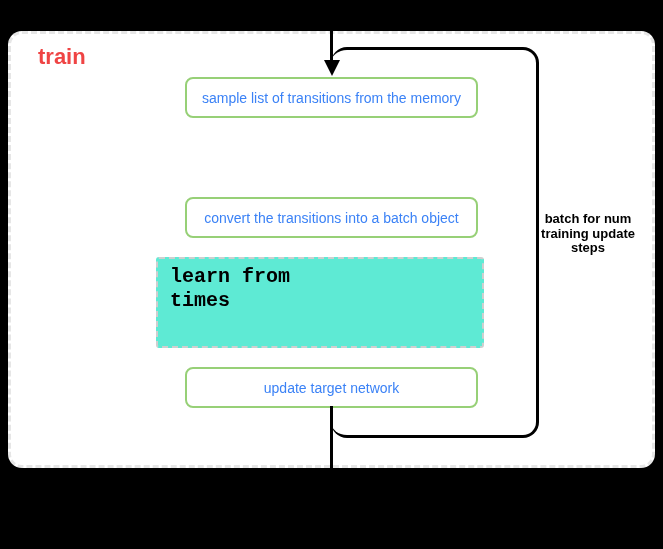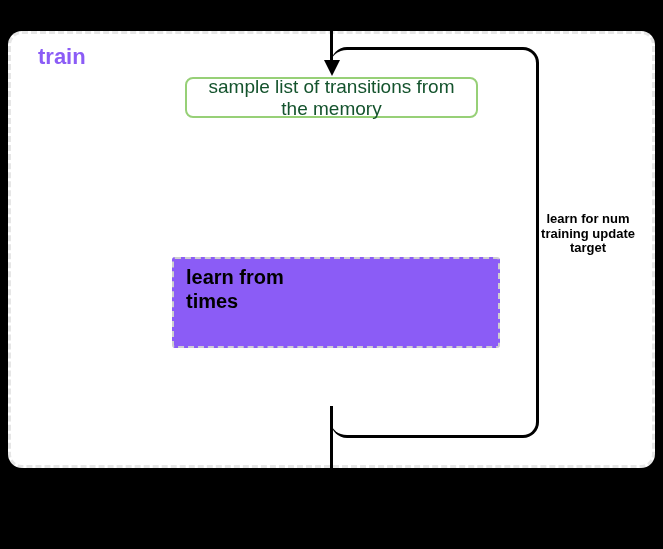--- a/index.html
+++ b/index.html
@@ -27,21 +27,21 @@
     background: #ffffff;
     border: 3px dashed #e6e6e6;
     border-radius: 14px;
   }
   .title {
     position: absolute;
     left: 38px;
     top: 44px;
     font-size: 22px;
     font-weight: bold;
-    color: #8b5cf6;
+    color: #ef4444;
     letter-spacing: 0;
   }
 
   
   .loop-bracket {
     position: absolute;
     left: 331px;
     top: 47px;
     width: 208px;
     height: 391px;
@@ -86,73 +86,76 @@
     left: 185px;
     width: 293px;
     height: 41px;
     background: #ffffff;
     border: 2px solid #97d077;
     border-radius: 8px;
     display: flex;
     align-items: center;
     justify-content: center;
     text-align: center;
-    font-size: 19px;
-    color: #14532d;
+    font-size: 14px;
+    color: #3b82f6;
     padding: 0 10px;
   }
   .node.step-0 { top: 77px; }
   .node.step-1 { top: 137px; }
   .node.step-2 { top: 197px; }
   .node.final  { top: 367px; }
 
   
   .subprocess {
     position: absolute;
-    left: 172px;
+    left: 156px;
     top: 257px;
     width: 328px;
     height: 91px;
-    background: #8b5cf6;
+    background: #5eead4;
     border: 2px dashed #cfcfcf;
     border-radius: 3px;
     padding: 6px 12px 0 12px;
+    font-family: Liberation Mono, monospace;
   }
   .subprocess .sub-line {
     font-size: 20px;
     line-height: 24px;
     font-weight: bold;
     color: #000;
   }
 </style>
 </head>
 <body>
 
 <div class="stage">
 
   <div class="container"></div>
 
   <div class="title">train</div>
 
   <div class="loop-bracket"></div>
 
   <div class="loop-label">
-    <div>learn for num</div>
+    <div>batch for num</div>
     <div>training update</div>
-    <div>target</div>
+    <div>steps</div>
   </div>
 
   <div class="flow-line entry"></div>
   <div class="arrow-head"></div>
 
   <div class="node step-0">sample list of transitions from the memory</div>
 
 
+  <div class="node step-2">convert the transitions into a batch object</div>
 
   <div class="subprocess">
     <div class="sub-line">learn from</div>
     <div class="sub-line">times</div>
   </div>
 
+  <div class="node final">update target network</div>
 
   <div class="flow-line exit"></div>
 
 </div>
 
 </body></html>

